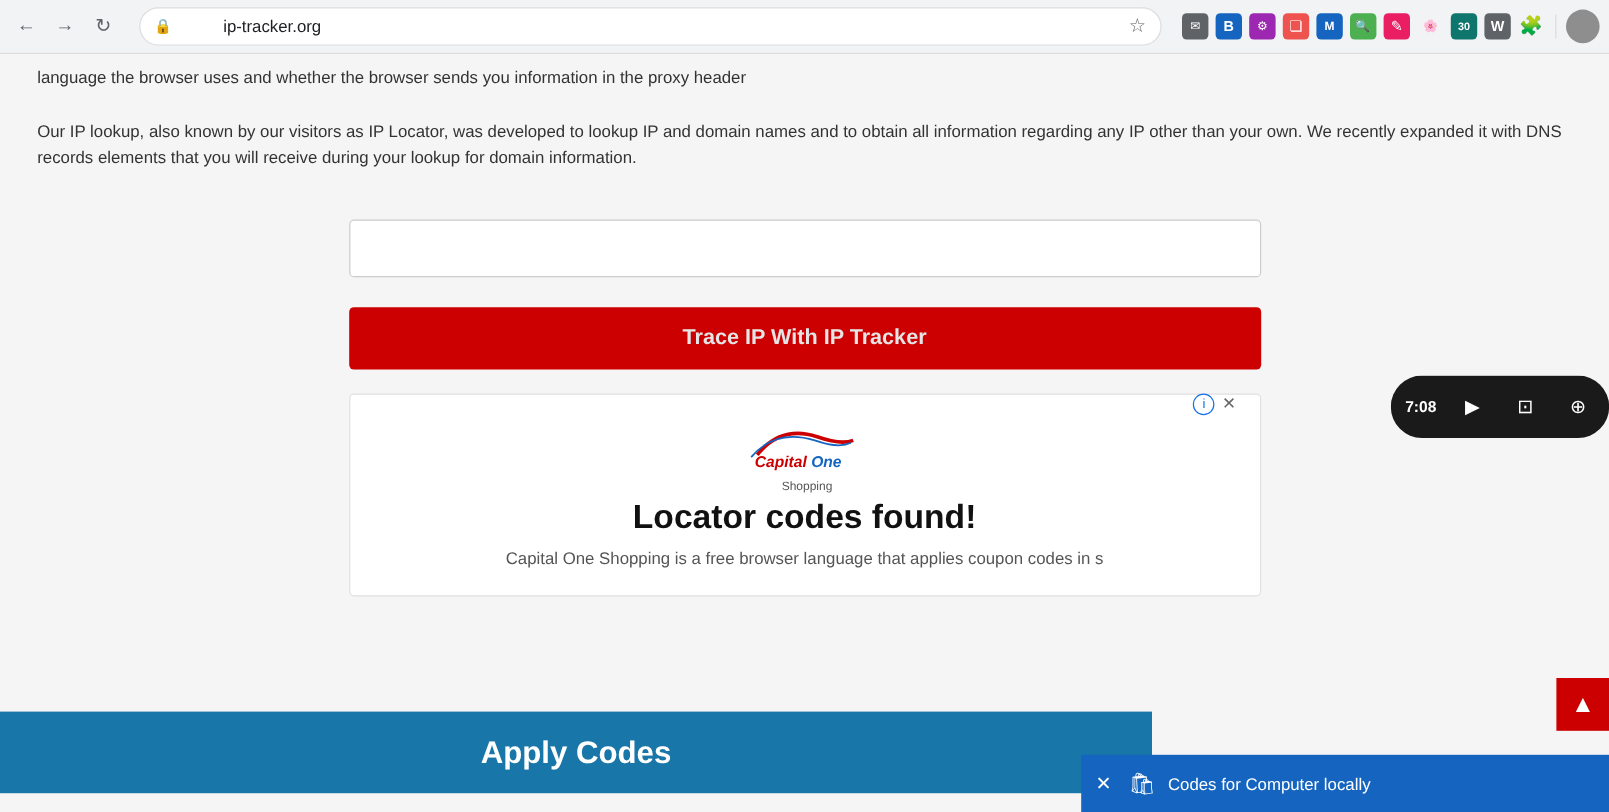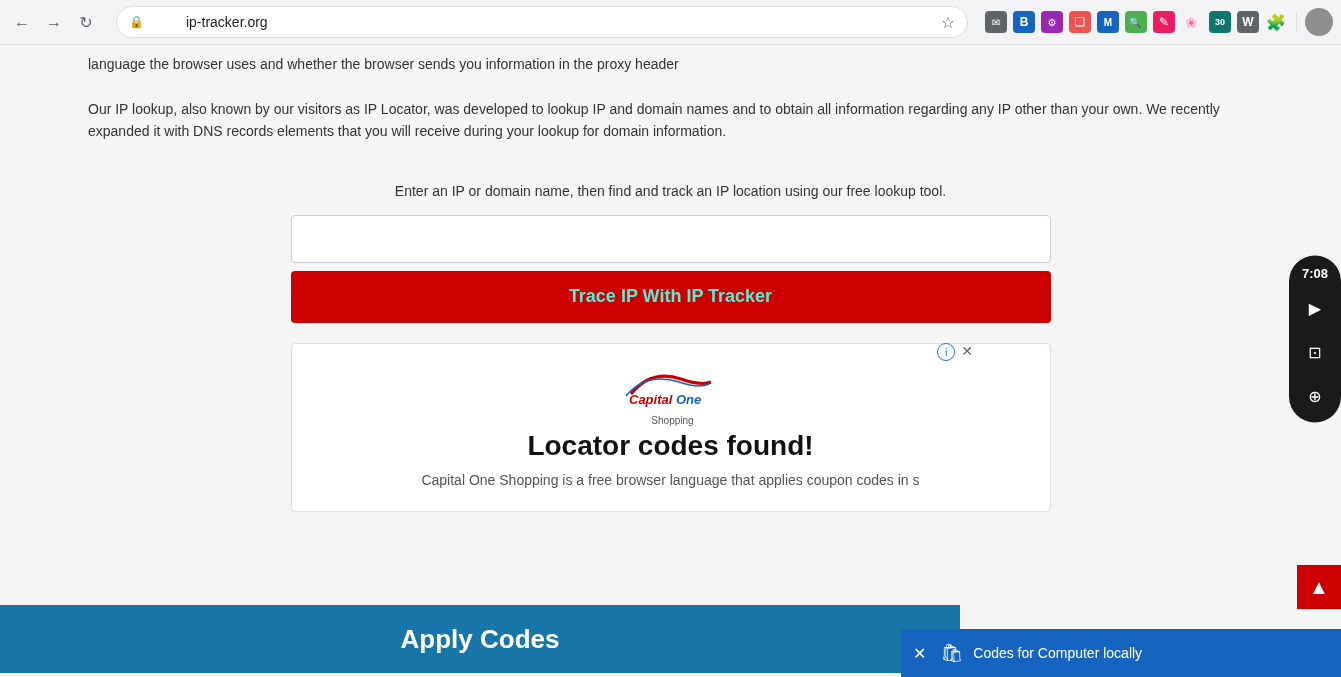--- a/index.html
+++ b/index.html
@@ -100,21 +100,21 @@
     .separator {
       width: 1px;
       height: 20px;
       background: #ddd;
       margin: 0 4px;
     }
 
     
     .main-content {
       background: #f5f5f5;
-      padding: 0 88px;
+      padding: 0 31px;
       height: calc(677px - 45px);
       position: relative;
       overflow: hidden;
     }
 
     .text-section {
       padding-top: 8px;
       color: #333;
       font-size: 14px;
       line-height: 1.6;
@@ -140,27 +140,27 @@
       padding: 0 12px;
       outline: none;
       display: block;
       margin: 0 auto 0 auto;
     }
 
     .trace-button {
       width: 760px;
       height: 52px;
       background: #cc0000;
-      color: #5eead4;
+      color: #e5e5e5;
       font-size: 18px;
       font-weight: bold;
       border: none;
       border-radius: 4px;
       cursor: pointer;
-      margin-top: 8px;
+      margin-top: 25px;
       display: block;
       margin-left: auto;
       margin-right: auto;
     }
 
     
     .ad-section {
       margin-top: 16px;
       position: relative;
     }
@@ -239,21 +239,21 @@
     }
     .notif-text {
       color: #fff;
       font-size: 14px;
       font-weight: 500;
     }
 
     
     .apply-codes-btn {
       position: absolute;
-      bottom: 4px;
+      bottom: 16px;
       left: 0;
       width: 960px;
       height: 68px;
       background: #1976a8;
       color: #fff;
       font-size: 26px;
       font-weight: bold;
       border: none;
       cursor: pointer;
       display: flex;
@@ -265,21 +265,21 @@
     
     .floating-controls {
       position: fixed;
       right: 0;
       top: 50%;
       transform: translateY(-50%);
       background: #1a1a1a;
       border-radius: 30px;
       padding: 8px;
       display: flex;
-      flex-direction: column;
+      flex-direction: row;
       align-items: center;
       gap: 8px;
       z-index: 200;
     }
     .time-display {
       color: #fff;
       font-size: 13px;
       font-weight: bold;
       padding: 2px 4px;
     }
@@ -366,21 +366,20 @@
 
 <div class="main-content">
 
   <div class="text-section">
     <p>language the browser uses and whether the browser sends you information in the proxy header</p>
     <br>
     <p>Our IP lookup, also known by our visitors as IP Locator, was developed to lookup IP and domain names and to obtain all information regarding any IP other than your own. We recently expanded it with DNS records elements that you will receive during your lookup for domain information.</p>
   </div>
 
   <div class="lookup-section">
-    <p class="lookup-description">Enter an IP or domain name, then find and track an IP location using our free lookup tool.</p>
 
     <input type="text" class="ip-input" placeholder="" style="">
 
     <button class="trace-button">Trace IP With IP Tracker</button>
   </div>
 
   <div class="ad-section">
     <div class="ad-controls">
       <div class="ad-info-icon">
         <span>i</span>

